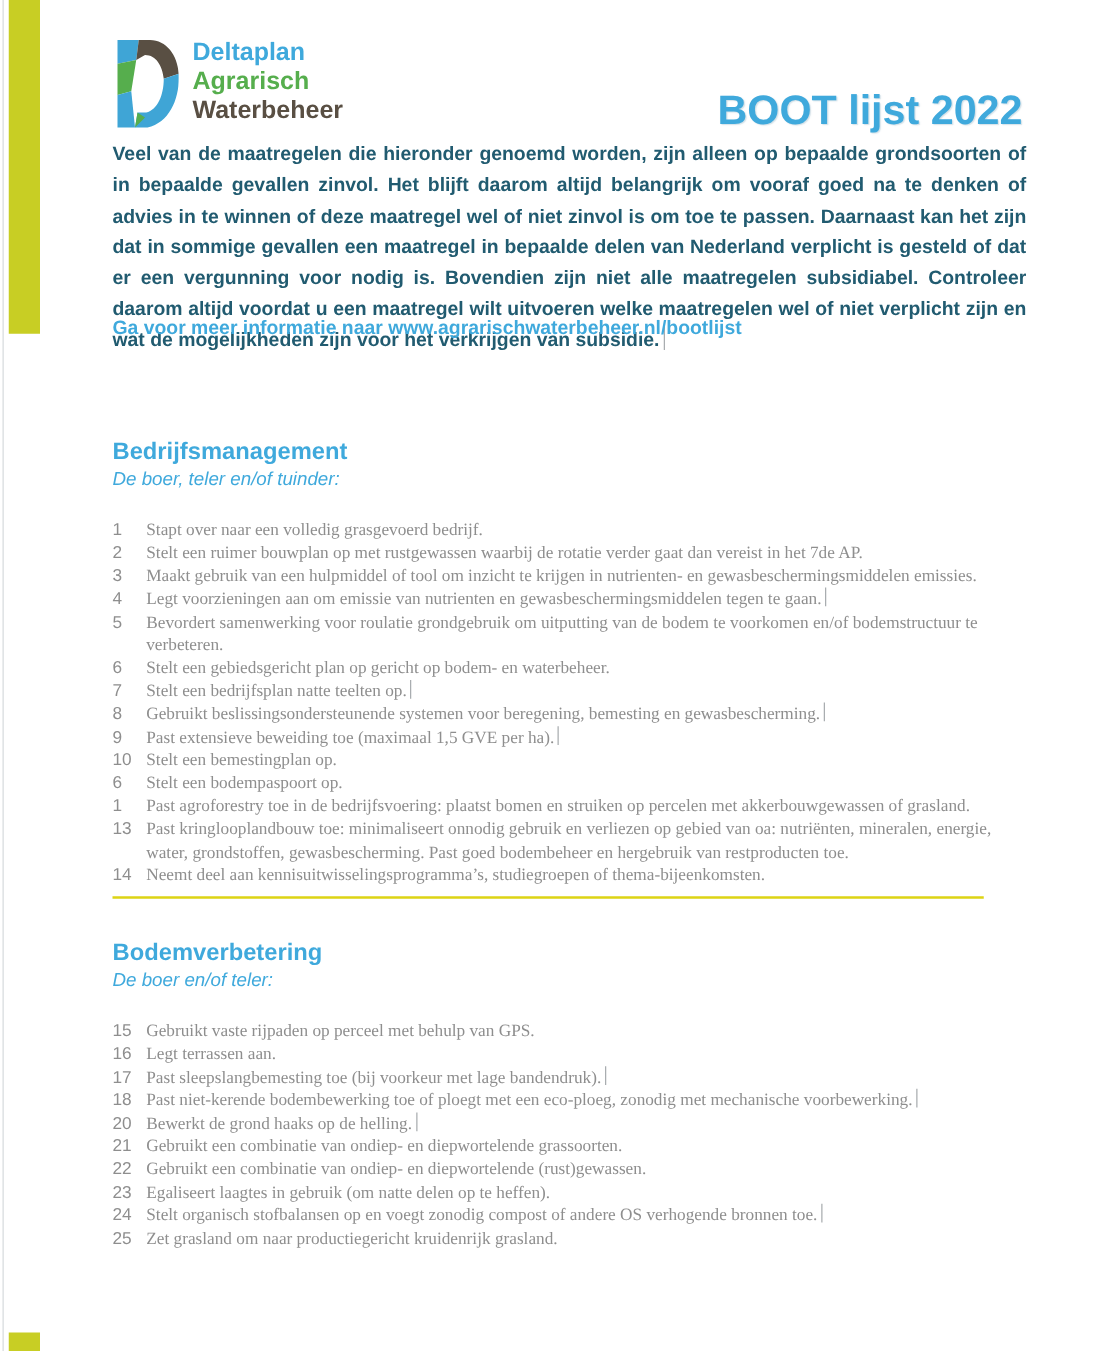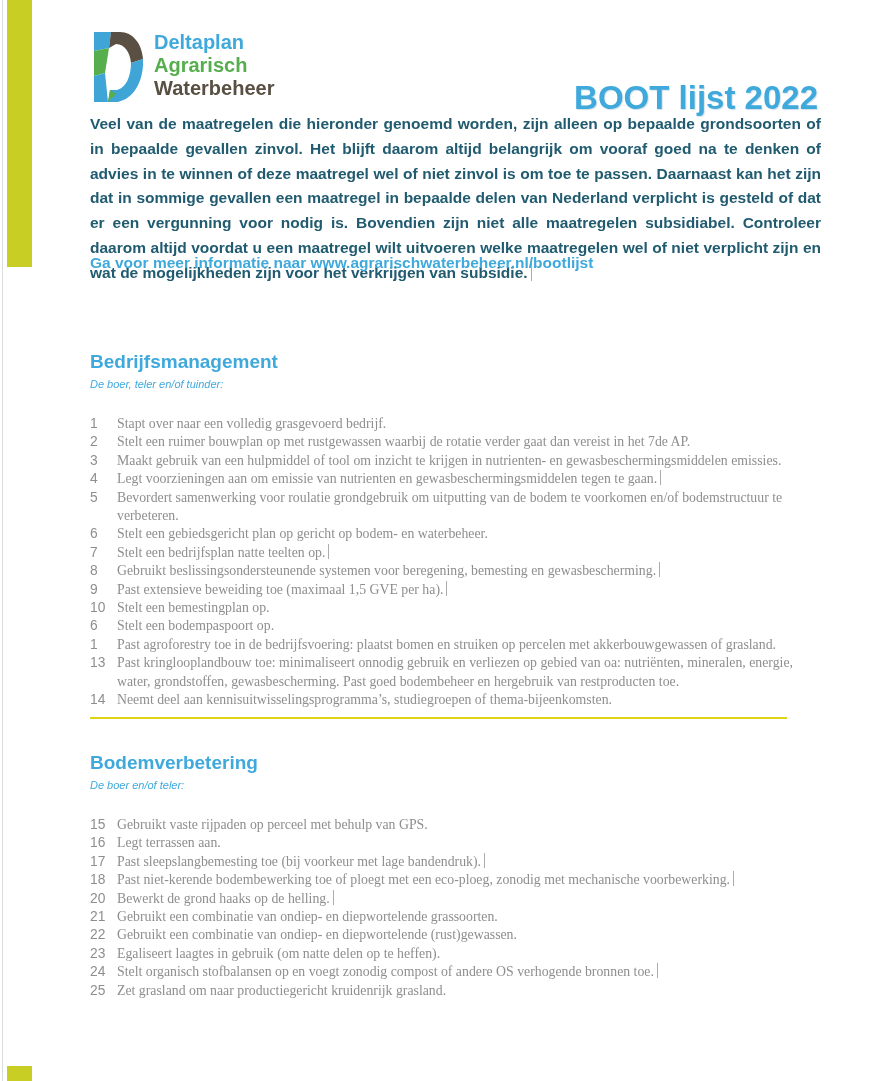--- a/index.html
+++ b/index.html
@@ -13,31 +13,31 @@
   .page{position:absolute;inset:0;background:#fff;padding-left:24px;}
   .edge-line{position:absolute;left:2px;top:0;width:1px;height:1081px;background:var(--edge-gray);}
   .accent-bar{position:absolute;left:7px;top:0;width:25px;height:267px;background:var(--accent-yellow);}
   .accent-tab{position:absolute;left:7px;bottom:0;width:25px;height:15px;background:var(--accent-yellow);}
   .logo{position:absolute;left:88px;top:28px;display:flex;gap:11px;align-items:flex-start;}
   .logo svg{display:block;}
   .logo-text{margin-top:3px;font-weight:bold;font-size:20px;line-height:23px;}
   .logo-l1{color:var(--accent-blue);}
   .logo-l2{color:var(--logo-green);}
   .logo-l3{color:var(--logo-brown);}
-  .page-title{position:absolute;top:79px;right:56px;font-size:33px;font-weight:bold;color:var(--accent-blue);
+  .page-title{position:absolute;top:69px;right:56px;font-size:33px;font-weight:bold;color:var(--accent-blue);
     text-shadow:1px 1px 1px rgba(130,165,185,.35);}
   .intro{position:absolute;top:112px;left:90px;width:731px;font-size:15.5px;line-height:24.8px;
     font-weight:bold;color:var(--intro-text);text-align:justify;}
   .info-link{position:absolute;top:254px;left:90px;font-size:15.5px;font-weight:bold;
     color:var(--accent-blue);text-decoration:none;text-align:right;}
   .section{position:absolute;left:90px;width:731px;}
   .section-0{top:351px;}
   .section-1{top:752px;}
   .section h2{font-size:19px;font-weight:bold;color:var(--accent-blue);line-height:22px;}
-  .section .sub{font-size:11px;font-style:italic;color:var(--accent-blue);line-height:18px;margin-top:2px;}
+  .section .sub{font-size:15px;font-style:italic;color:var(--accent-blue);line-height:18px;margin-top:2px;}
   .list{margin-top:22px;}
   .item{display:flex;font-size:13.8px;line-height:18.4px;color:var(--list-text);}
   .item .num{width:27px;flex:none;}
   .item .txt{flex:1;font-family:Liberation Serif, serif;}
   .caret{display:inline-block;width:1px;height:15px;background:#a9adb0;margin-left:3px;vertical-align:-2px;}
   .intro .caret{height:19px;vertical-align:-3px;}
   .divider{position:absolute;left:90px;top:717px;width:697px;height:2px;background:var(--divider-yellow);}
 </style>
 </head>
 <body>

